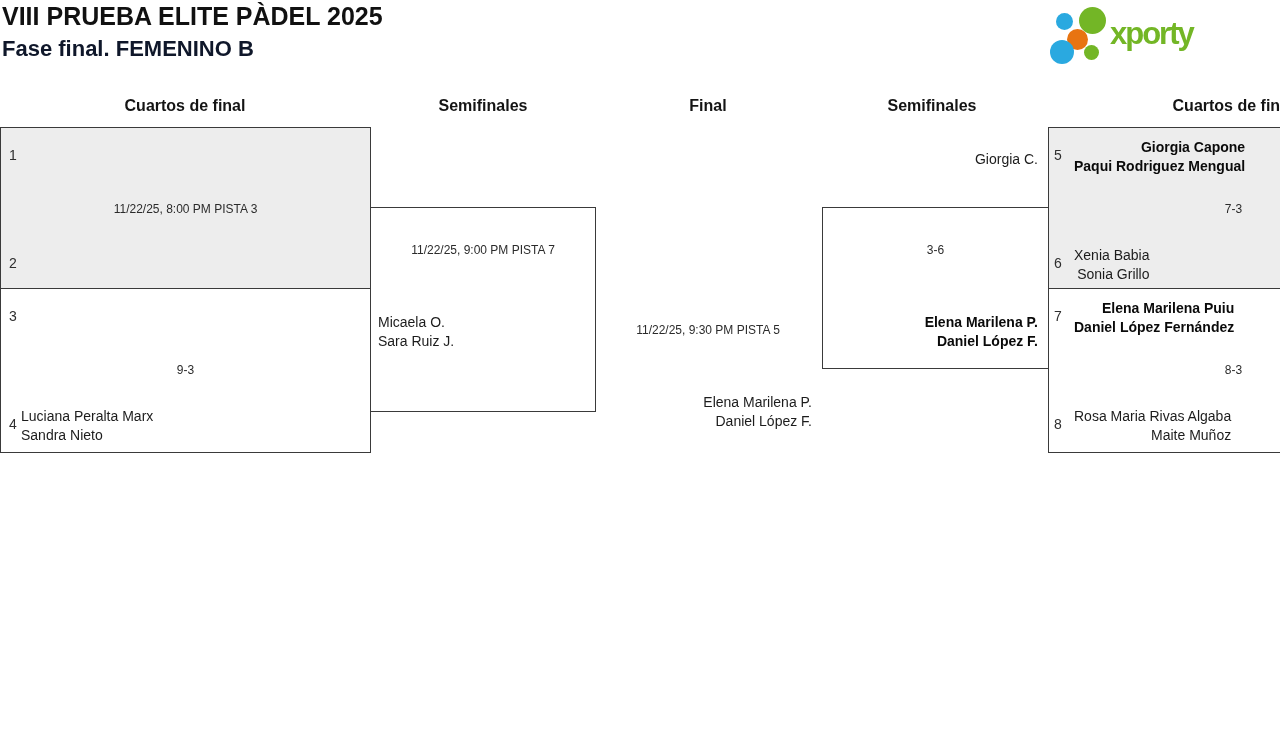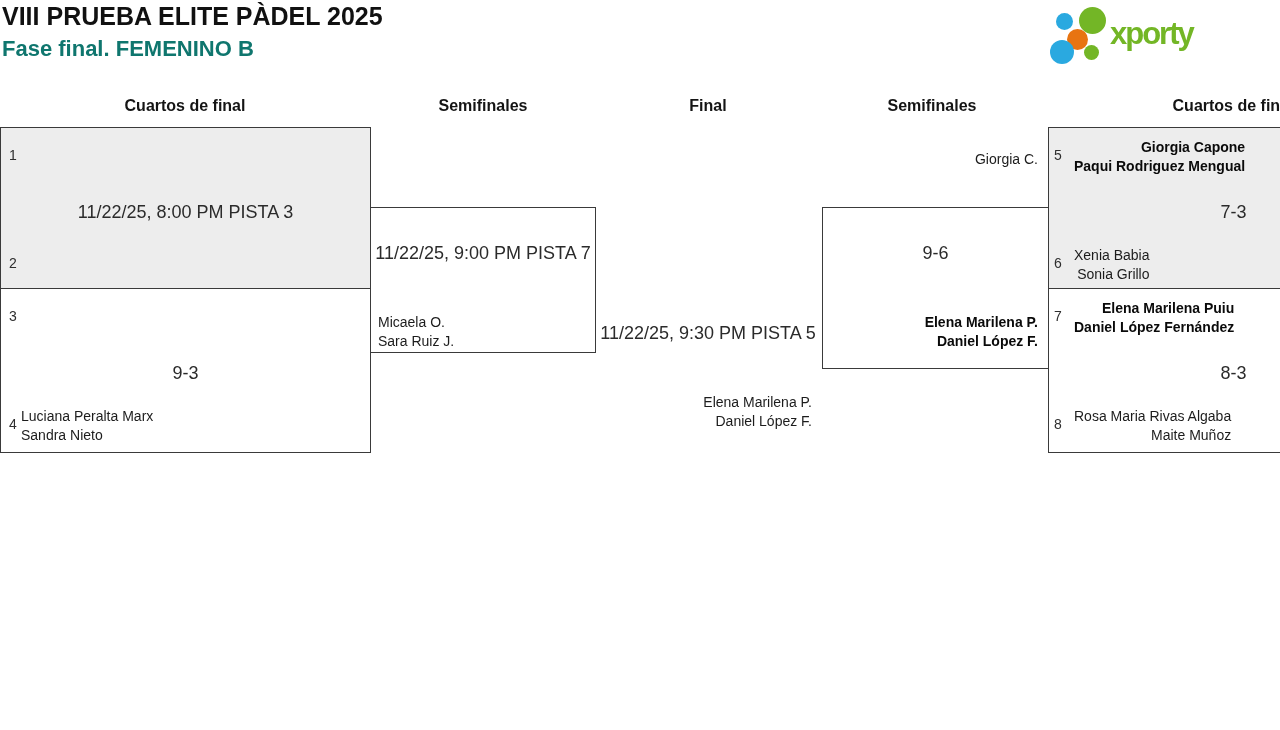--- a/index.html
+++ b/index.html
@@ -8,21 +8,21 @@
     width:1280px; height:730px; overflow:hidden;
     background:#ffffff;
     font-family:"Liberation Sans", sans-serif;
     color:#1c1c1c;
     position:relative;
   }
   .abs { position:absolute; }
 
   
   .title-line1 { left:2px; top:2px; font-size:25px; font-weight:700; color:#111; letter-spacing:0; }
-  .title-line2 { left:2px; top:36px; font-size:22px; font-weight:700; color:#0f766e; }
+  .title-line2 { left:2px; top:36px; font-size:22px; font-weight:700; color:#0f172a; }
 
   
   .logo { left:1048px; top:4px; width:230px; height:64px; cursor:pointer; }
   .dot { position:absolute; border-radius:50%; }
   .dot-blue-small  { left:8px;  top:9px;  width:17px; height:17px; }
   .dot-green-big   { left:31px; top:3px;  width:27px; height:27px; }
   .dot-orange      { left:19px; top:25px; width:21px; height:21px; }
   .dot-blue-big    { left:2px;  top:36px; width:24px; height:24px; }
   .dot-green-small { left:36px; top:41px; width:15px; height:15px; }
   .logo-text {
@@ -34,21 +34,21 @@
   
   .round-header { top:97px; font-size:16px; font-weight:600; color:#141414; text-align:center; white-space:nowrap; }
 
   
   .box { position:absolute; border:1px solid #3a3a3a; background:#ffffff; }
   .box.gray { background:#ededed; }
 
   .name { font-size:14px; line-height:19px; white-space:nowrap; }
   .winner { font-weight:700; color:#0a0a0a; }
   .seed { font-size:14px; color:#2e2e2e; }
-  .meta { font-size:18px; color:#2b2b2b; white-space:nowrap; }
+  .meta { font-size:12px; color:#2b2b2b; white-space:nowrap; }
   .center { text-align:center; }
   .right { text-align:right; }
 
   
   .qf-seed-a { left:8px; top:19px; }
   .qf-team-a { left:28px; top:10px; }
   .qf-info   { left:0; top:74px; width:100%; }
   .qf-seed-b { left:8px; top:127px; }
   .qf-team-b { left:20px; top:118px; }
   .qf-right .qf-seed-a, .qf-right .qf-seed-b { left:5px; }
@@ -90,39 +90,39 @@
 <div class="box" style="left:0; top:288px; width:371px; height:165px;">
   <div class="abs seed qf-seed-a">3</div>
   <div class="abs meta center qf-info">9-3</div>
   <div class="abs seed qf-seed-b">4</div>
   <div class="abs qf-team-b">
     <div class="name">Luciana Peralta Marx</div>
     <div class="name">Sandra Nieto</div>
   </div>
 </div>
 
-<div class="box" style="left:370px; top:207px; width:226px; height:146px;">
+<div class="box" style="left:370px; top:207px; width:226px; height:205px;">
   <div class="abs meta center sf-info">11/22/25, 9:00 PM PISTA 7</div>
   <div class="abs" style="left:7px; top:105px;">
     <div class="name">Micaela O.</div>
     <div class="name">Sara Ruiz J.</div>
   </div>
 </div>
 
 <div class="abs meta center" style="left:596px; top:323px; width:224px;">11/22/25, 9:30 PM PISTA 5</div>
 <div class="abs right" style="left:596px; top:393px; width:216px;">
   <div class="name">Elena Marilena P.</div>
   <div class="name">Daniel López F.</div>
 </div>
 
 <div class="abs right" style="left:820px; top:150px; width:218px;">
   <div class="name">Giorgia C.</div>
 </div>
 <div class="box" style="left:822px; top:207px; width:227px; height:162px;">
-  <div class="abs meta center sf-info">9-6</div>
+  <div class="abs meta center sf-info">3-6</div>
   <div class="abs right" style="right:10px; top:105px;">
     <div class="name winner">Elena Marilena P.</div>
     <div class="name winner">Daniel López F.</div>
   </div>
 </div>
 
 <div class="box gray qf-right" style="left:1048px; top:127px; width:371px; height:162px;">
   <div class="abs seed qf-seed-a">5</div>
   <div class="abs qf-team-a">
     <div class="name winner">Giorgia Capone</div>

